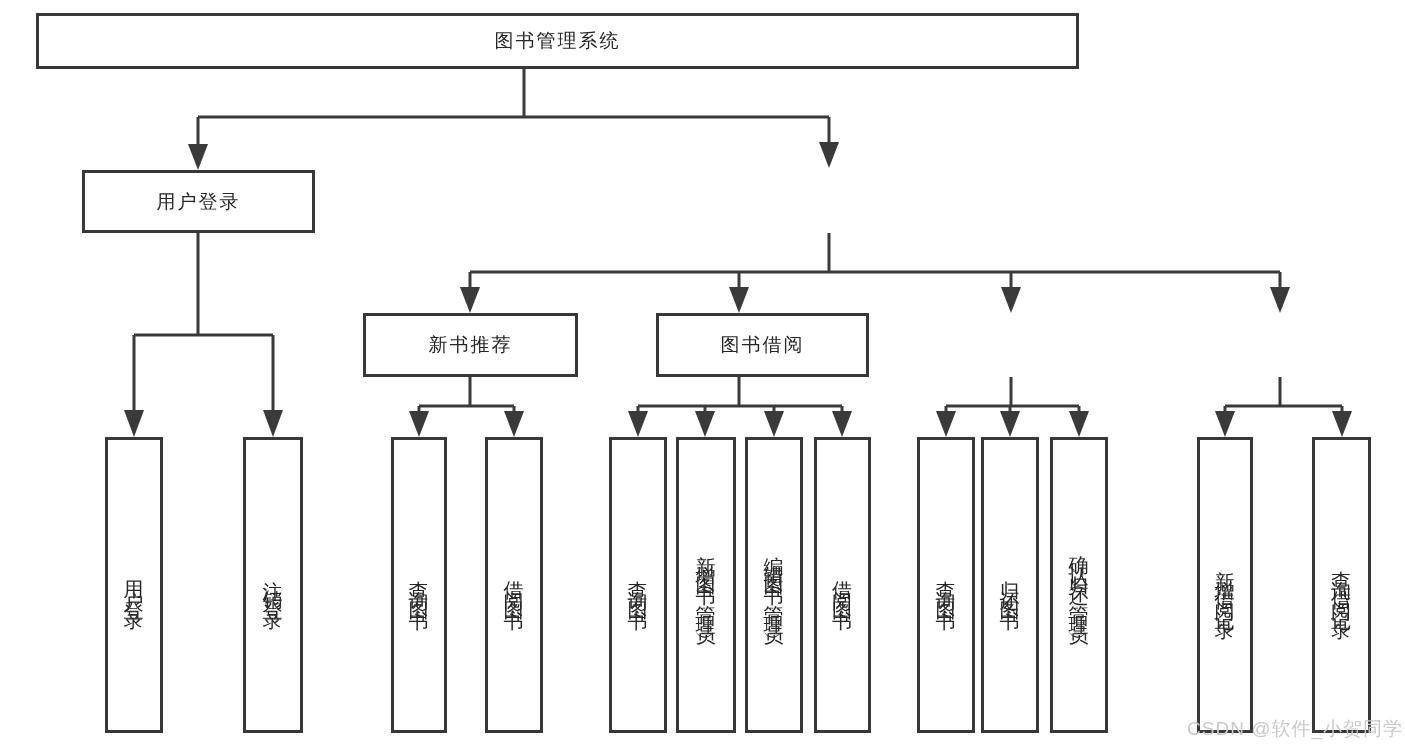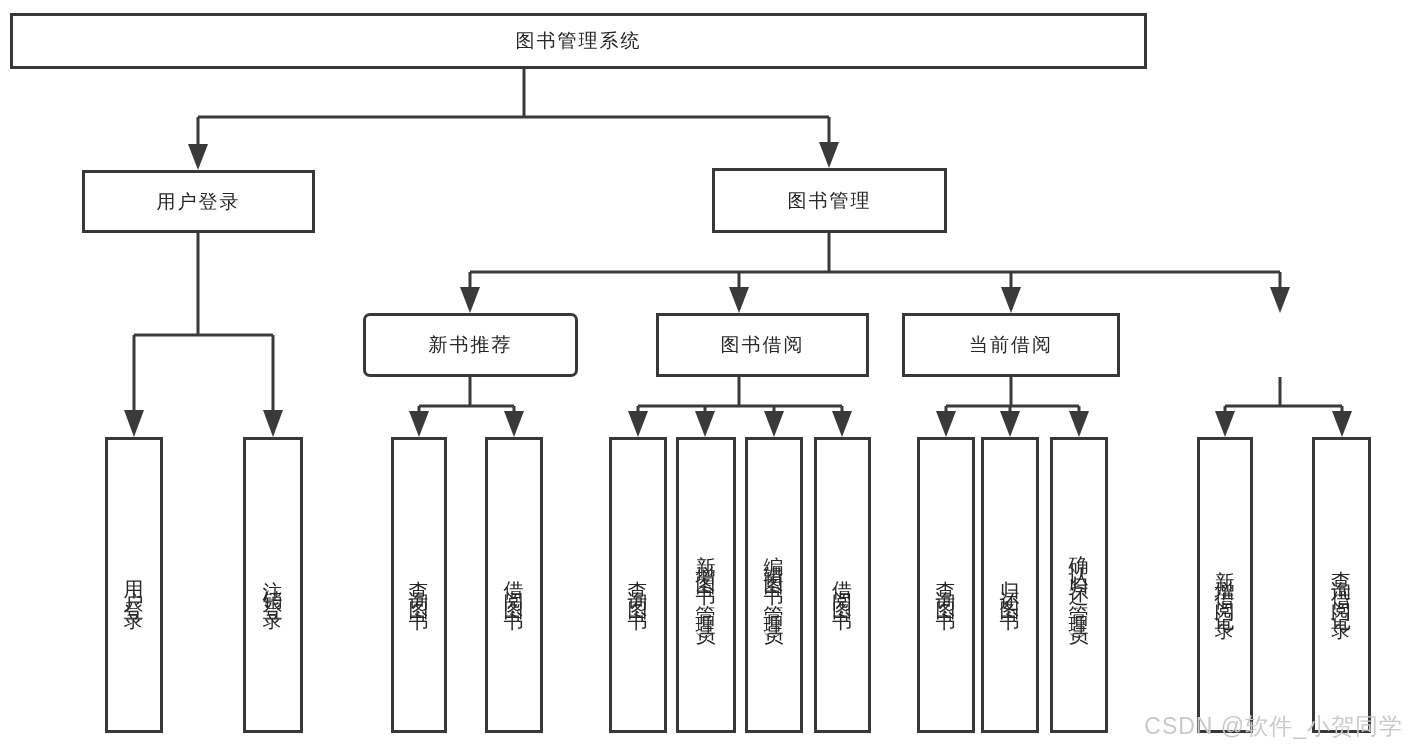--- a/index.html
+++ b/index.html
@@ -43,21 +43,21 @@
     text-orientation: mixed;
     font-size: 20px;
     letter-spacing: 10px;
     line-height: 1;
   }
   .watermark {
     position: absolute;
     right: 2px;
     bottom: 5px;
     color: #c9c9c9;
-    font-size: 23px;
+    font-size: 19px;
     letter-spacing: 1px;
     white-space: nowrap;
   }
 </style>
 </head>
 <body>
 
 <div class="canvas">
 
   <svg class="connectors" viewBox="0 0 1405 747" xmlns="http://www.w3.org/2000/svg">
@@ -84,28 +84,26 @@
       <polygon points="764,411 784,411 774,437"></polygon>
       <polygon points="832,411 852,411 842,437"></polygon>
       <polygon points="936,411 956,411 946,437"></polygon>
       <polygon points="1000,411 1020,411 1010,437"></polygon>
       <polygon points="1069,411 1089,411 1079,437"></polygon>
       <polygon points="1215,411 1235,411 1225,437"></polygon>
       <polygon points="1332,411 1352,411 1342,437"></polygon>
     </g>
   </svg>
 
-  <div class="node hnode" style="left:10px; top:13px; width:1137px; height:56px;">图书管理系统</div>
+  <div class="node hnode" style="left:36px; top:13px; width:1043px; height:56px;">图书管理系统</div>
 
   <div class="node hnode" style="left:82px; top:170px; width:233px; height:63px;">用户登录</div>
-  <div class="node hnode" style="left:712px; top:168px; width:235px; height:65px;">图书管理</div>
 
-  <div class="node hnode" style="left:363px; top:313px; width:215px; height:64px;border-radius:7px;">新书推荐</div>
+  <div class="node hnode" style="left:363px; top:313px; width:215px; height:64px;">新书推荐</div>
   <div class="node hnode" style="left:632px; top:313px; width:213px; height:64px;margin-left:24px;">图书借阅</div>
-  <div class="node hnode" style="left:902px; top:313px; width:218px; height:64px;">当前借阅</div>
 
   <div class="node leaf" style="left:105px; width:58px;">用户登录</div>
   <div class="node leaf" style="left:243px; width:60px;">注销登录</div>
 
   <div class="node leaf" style="left:391px; width:56px;">查询图书</div>
   <div class="node leaf" style="left:485px; width:58px;">借阅图书</div>
 
   <div class="node leaf" style="left:609px; width:58px;">查询图书</div>
   <div class="node leaf" style="left:676px; width:60px;">新增图书（管理员）</div>
   <div class="node leaf" style="left:745px; width:58px;">编辑图书（管理员）</div>

